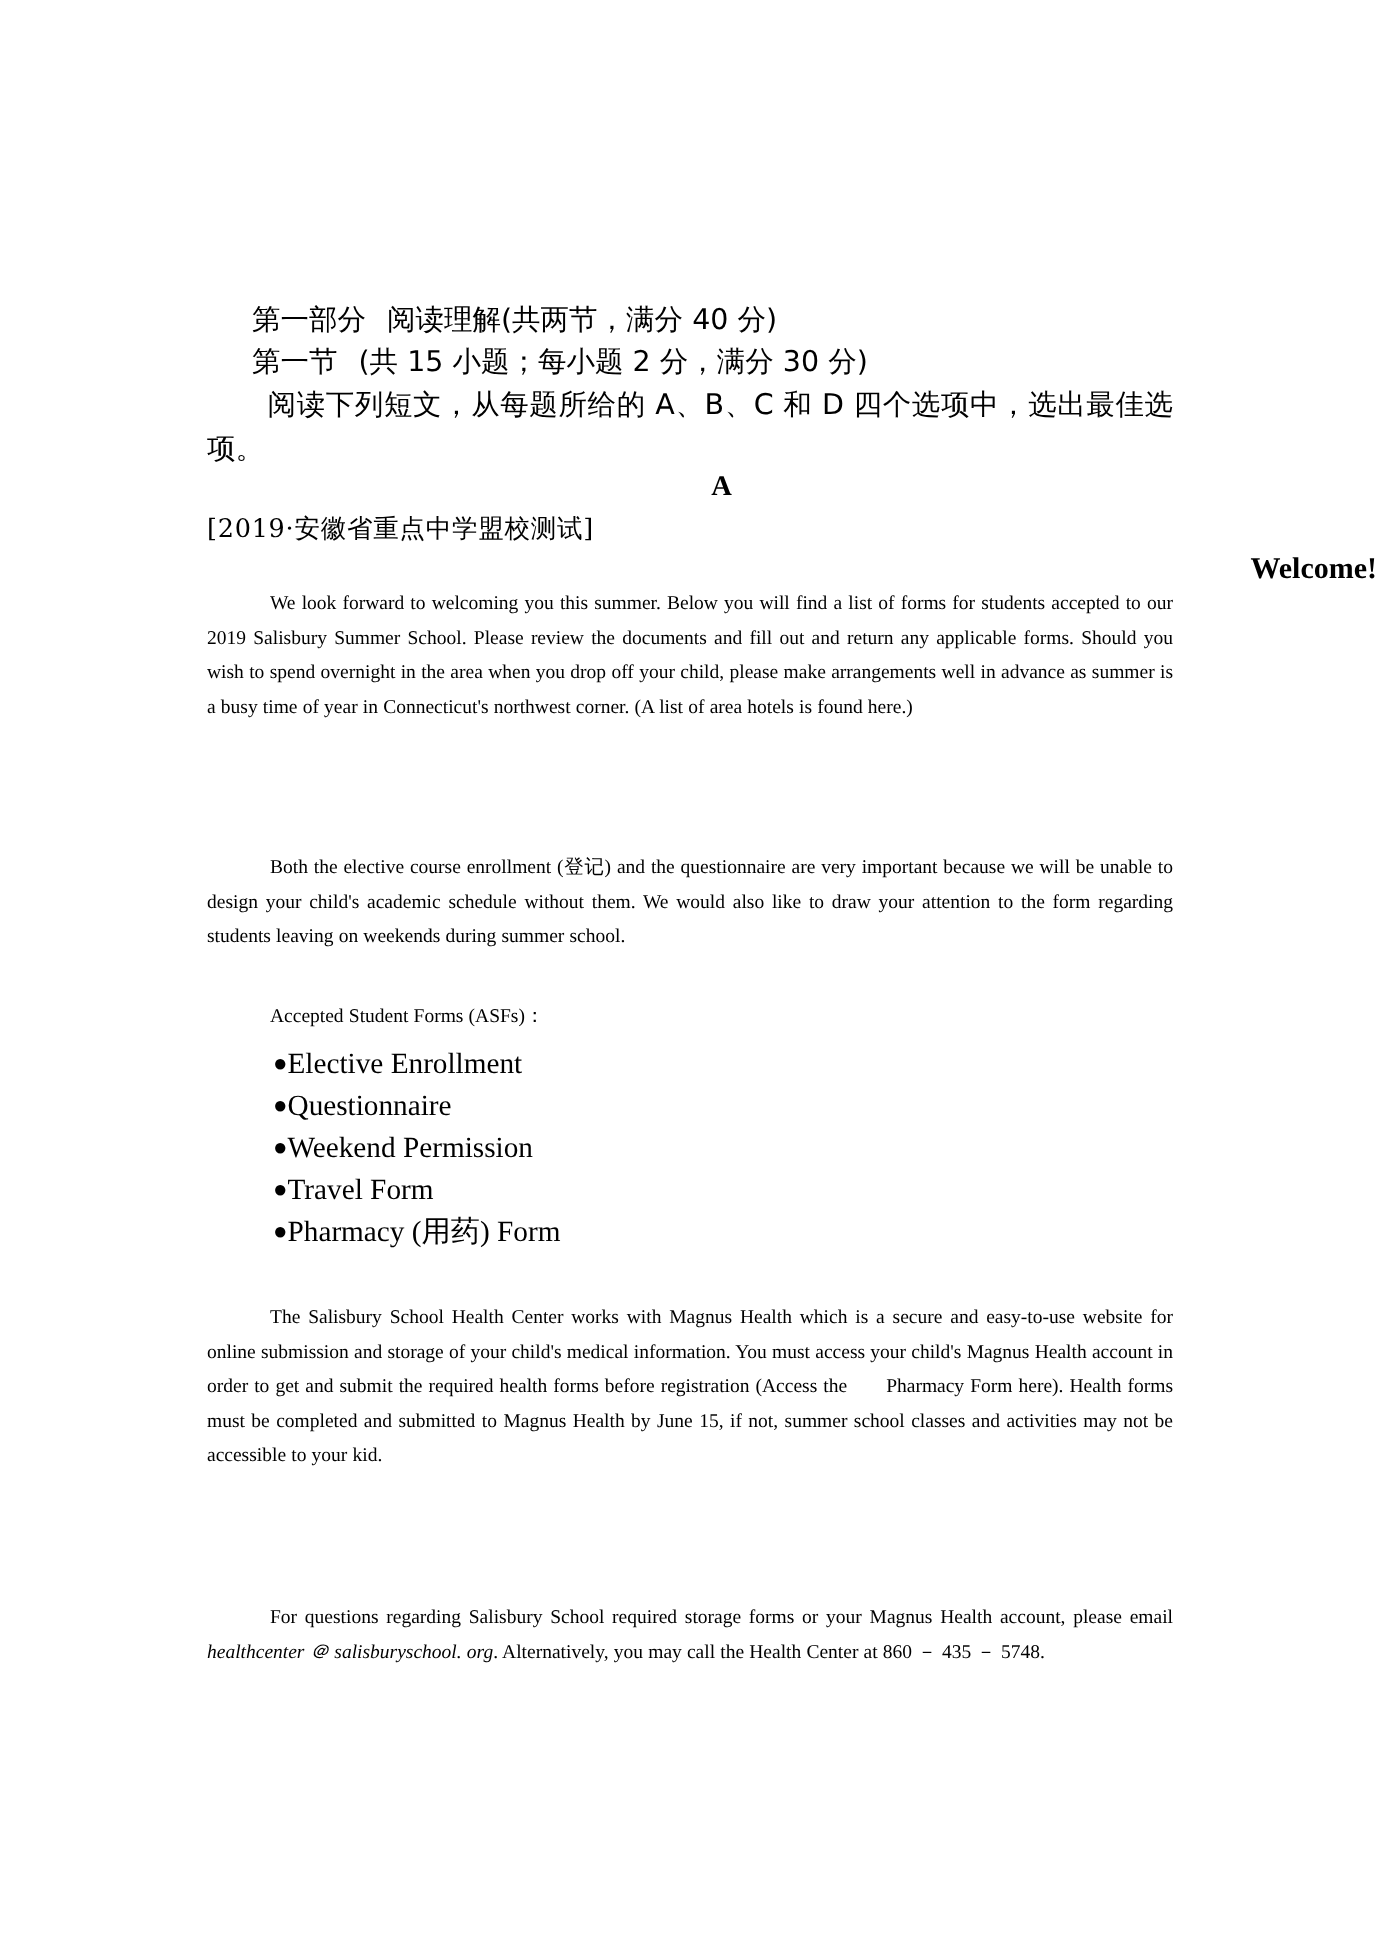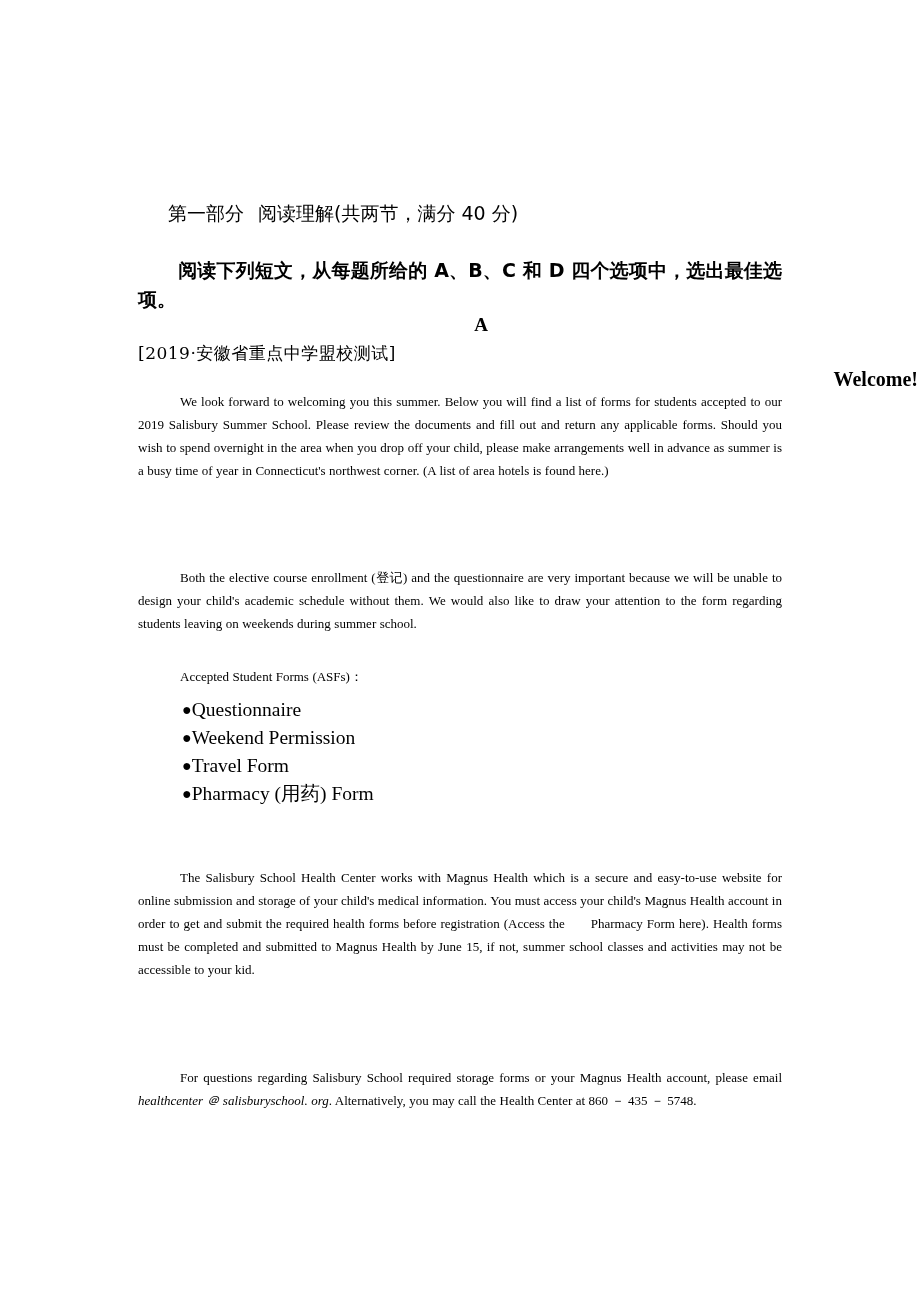--- a/index.html
+++ b/index.html
@@ -62,21 +62,20 @@
     position: absolute;
     top: 256px;
     left: 0;
     width: 644px;
     font-size: 19px;
     line-height: 29px;
     text-align: justify;
     text-align-last: left;
     text-justify: inter-character;
     font-family: "DejaVu Sans", "Liberation Sans", sans-serif;
-    font-weight: bold;
   }
   .instruction .ind { display: inline-block; width: 40px; }
 
   
   .passage-letter {
     position: absolute;
     top: 313px;
     left: 0;
     width: 686px;
     text-align: center;
@@ -152,36 +151,40 @@
 </head>
 <body>
 
 <div class="page">
 
 
   <div class="sec-line" id="sec-part">
     <span>第一部分</span><span class="sp"></span><span>阅读理解(共两节，满分 40 分)</span>
   </div>
 
+  <div class="sec-line" id="sec-jie">
+    <span>第一节</span><span class="sp"></span><span>(共 15 小题；每小题 2 分，满分 30 分)</span>
+  </div>
 
   <div class="instruction"><span class="ind"></span><span>阅读下列短文，从每题所给的 A、B、C 和 D 四个选项中，选出最佳选项。</span></div>
 
   <div class="passage-letter">A</div>
 
   <div class="citation">[2019·安徽省重点中学盟校测试]</div>
 
   <div class="passage-heading">Welcome!</div>
 
   <div class="para" id="p1"><span class="ind"></span><span>We look forward to welcoming you this summer. Below you will find a list of forms for students accepted to our 2019 Salisbury Summer School. Please review the documents and fill out and return any applicable forms. Should you wish to spend overnight in the area when you drop off your child, please make arrangements well in advance as summer is a busy time of year in Connecticut's northwest corner. (A list of area hotels is found here.)</span></div>
 
   <div class="para" id="p2"><span class="ind"></span><span>Both the elective course enrollment (登记) and the questionnaire are very important because we will be unable to design your child's academic schedule without them. We would also like to draw your attention to the form regarding students leaving on weekends during summer school.</span></div>
 
   <div class="para" id="list-title"><span class="ind"></span><span>Accepted Student Forms (ASFs)：</span></div>
 
   <div class="bullets">
+    <div class="bullet-item"><span class="bullet-dot">●</span><span>Elective Enrollment</span></div>
     <div class="bullet-item"><span class="bullet-dot">●</span><span>Questionnaire</span></div>
     <div class="bullet-item"><span class="bullet-dot">●</span><span>Weekend Permission</span></div>
     <div class="bullet-item"><span class="bullet-dot">●</span><span>Travel Form</span></div>
     <div class="bullet-item"><span class="bullet-dot">●</span><span>Pharmacy (用药) Form</span></div>
   </div>
 
   <div class="para" id="p3"><span class="ind"></span><span>The Salisbury School Health Center works with Magnus Health which is a secure and easy-to-use website for online submission and storage of your child's medical information. You must access your child's Magnus Health account in order to get and submit the required health forms before registration (Access the</span><span class="gapmid"></span><span>Pharmacy Form here). Health forms must be completed and submitted to Magnus Health by June 15, if not, summer school classes and activities may not be accessible to your kid.</span></div>
 
   <div class="para" id="p4"><span class="ind"></span><span>For questions regarding Salisbury School required storage forms or your Magnus Health account, please email </span><i>healthcenter ＠ salisburyschool. org</i><span>. Alternatively, you may call the Health Center at 860 － 435 － 5748.</span></div>
 

